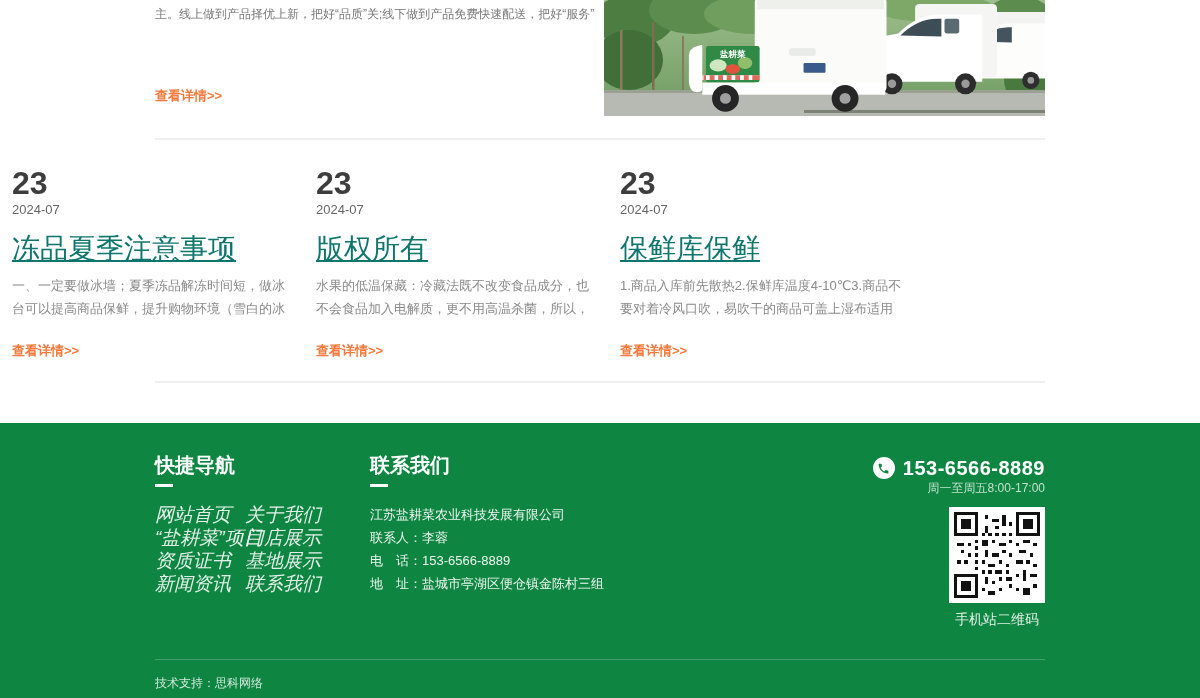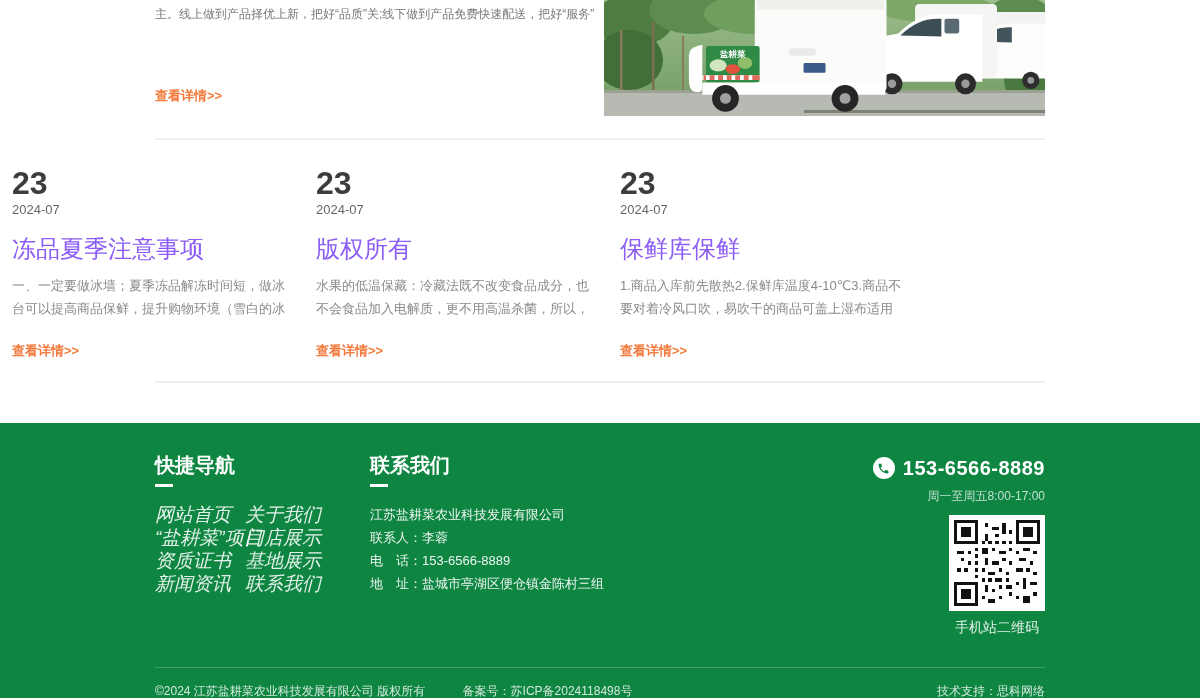--- a/index.html
+++ b/index.html
@@ -15,40 +15,40 @@
   .detail-link { display:inline-block; margin-top:62px; color:#f4793b; font-size:13px; font-weight:bold; text-decoration:none; cursor:pointer; }
   .hero-photo { width:441px; height:116px; overflow:hidden; }
 
   .hr { border:none; border-top:2px solid #efefef; margin:22px auto 0; width:890px; }
   .hr2 { border:none; border-top:2px solid #efefef; margin:21px auto 0; width:890px; }
 
   
   .news-grid { display:grid; grid-template-columns:repeat(3,1fr); column-gap:22px; margin-top:27px;margin-left:12px; }
   .news-day { font-size:32px; font-weight:bold; color:#3d3d3d; line-height:1; }
   .news-month { font-size:13px; color:#666; margin-top:4px; line-height:14px; }
-  .news-title { font-size:24px; color:#8b5cf6; margin-top:20px; line-height:24px; cursor:pointer; }
+  .news-title { font-size:28px; color:#0f766e; margin-top:20px; line-height:24px; cursor:pointer;text-decoration:underline; }
   .news-excerpt { font-size:13px; color:#8a8a8a; line-height:23px; margin-top:13px; height:46px; overflow:hidden; }
   .news-link { display:inline-block; margin-top:22px; color:#f4793b; font-size:13px; font-weight:bold; text-decoration:none; cursor:pointer; }
 
   
   .footer { margin-top:40px; flex:1; background:#0e8642; color:#fff; }
   .footer-inner { width:890px; margin:0 auto; padding-top:33px; display:flex; }
   .f-heading { font-size:20px; font-weight:bold; line-height:18px; }
   .f-dash { width:18px; height:3px; background:#fff; margin:10px 0 16px; }
   .f-nav { width:215px; }
   .nav-cols { display:flex; }
   .nav-col { width:90px; }
   .nav-item { font-size:19px; color:rgba(255,255,255,.88); line-height:23px; cursor:pointer; white-space:nowrap;font-style:italic; }
   .f-contact { flex:1; }
   .c-line { font-size:13px; color:rgba(255,255,255,.92); line-height:23px; }
   .f-right { width:215px; text-align:right; }
   .hotline { display:flex; align-items:center; justify-content:flex-end; gap:8px; }
   .phone-badge { width:22px; height:22px; border-radius:50%; background:#fff; display:flex; align-items:center; justify-content:center; flex:none; }
   .hotline-number { font-size:20px; font-weight:bold; letter-spacing:.5px; line-height:24px; }
-  .hours { font-size:12px; color:rgba(255,255,255,.75); margin-top:8px; }
+  .hours { font-size:12px; color:rgba(255,255,255,.75); }
   .qr-box { width:96px; height:96px; background:#fff; padding:5px; margin:10px 0 0 auto; }
   .qr-caption { font-size:14px; color:rgba(255,255,255,.88); margin:8px 0 0 auto; width:96px; text-align:center; }
 
   .f-divider { width:890px; margin:30px auto 0; border:none; border-top:1px solid rgba(255,255,255,.22); }
   .f-bottom-row { width:890px; margin:0 auto; display:flex; justify-content:space-between; padding:15px 0; font-size:12px; color:rgba(255,255,255,.82); }
   .f-bottom-left span { margin-right:34px; }
 </style>
 </head>
 <body>
 
@@ -216,21 +216,17 @@
             <path fill="#111" d="M9,1h1v1h-1z M11,2h2v1h-2z M9,4h1v2h-1z M12,4h1v1h-1z M14,1h1v3h-1z M16,3h1v1h-1z M8,6h1v1h-1z M10,6h1v1h-1z M12,6h1v1h-1z M14,6h1v1h-1z M16,6h1v1h-1z M6,8h1v1h-1z M6,10h1v1h-1z M6,12h1v1h-1z M6,14h1v1h-1z M6,16h1v1h-1z M1,9h2v1h-2z M4,9h1v1h-1z M8,8h2v2h-2z M11,8h1v1h-1z M13,9h2v1h-2z M16,8h1v1h-1z M18,9h1v1h-1z M20,8h2v1h-2z M23,9h1v1h-1z M2,11h1v1h-1z M4,12h1v1h-1z M9,11h1v2h-1z M11,12h2v1h-2z M14,11h1v1h-1z M16,12h1v1h-1z M19,11h2v1h-2z M22,12h1v1h-1z M1,14h1v1h-1z M3,14h1v1h-1z M8,14h1v1h-1z M10,15h2v1h-2z M13,14h1v1h-1z M15,15h1v1h-1z M18,14h2v1h-2z M21,14h1v1h-1z M23,15h1v1h-1z M8,17h1v1h-1z M10,17h1v1h-1z M12,17h2v1h-2z M15,17h1v1h-1z M9,19h1v2h-1z M11,20h1v1h-1z M13,19h1v1h-1z M15,19h2v1h-2z M18,18h1v1h-1z M20,17h1v3h-1z M22,18h2v1h-2z M8,22h1v1h-1z M10,23h2v1h-2z M13,22h1v1h-1z M16,21h1v1h-1z M18,22h1v1h-1z M20,22h2v2h-2z M23,21h1v1h-1z"></path>
           </svg>
         </div>
         <div class="qr-caption">手机站二维码</div>
       </div>
 
     </div>
 
     <hr class="f-divider">
     <div class="f-bottom-row">
-      <div class="f-bottom-left">
-        <span>©2024 江苏盐耕菜农业科技发展有限公司 版权所有</span>
-        <span>备案号：苏ICP备2024118498号</span>
-      </div>
       <div>技术支持：思科网络</div>
     </div>
   </div>
 
 </div>
 
 </body></html>

